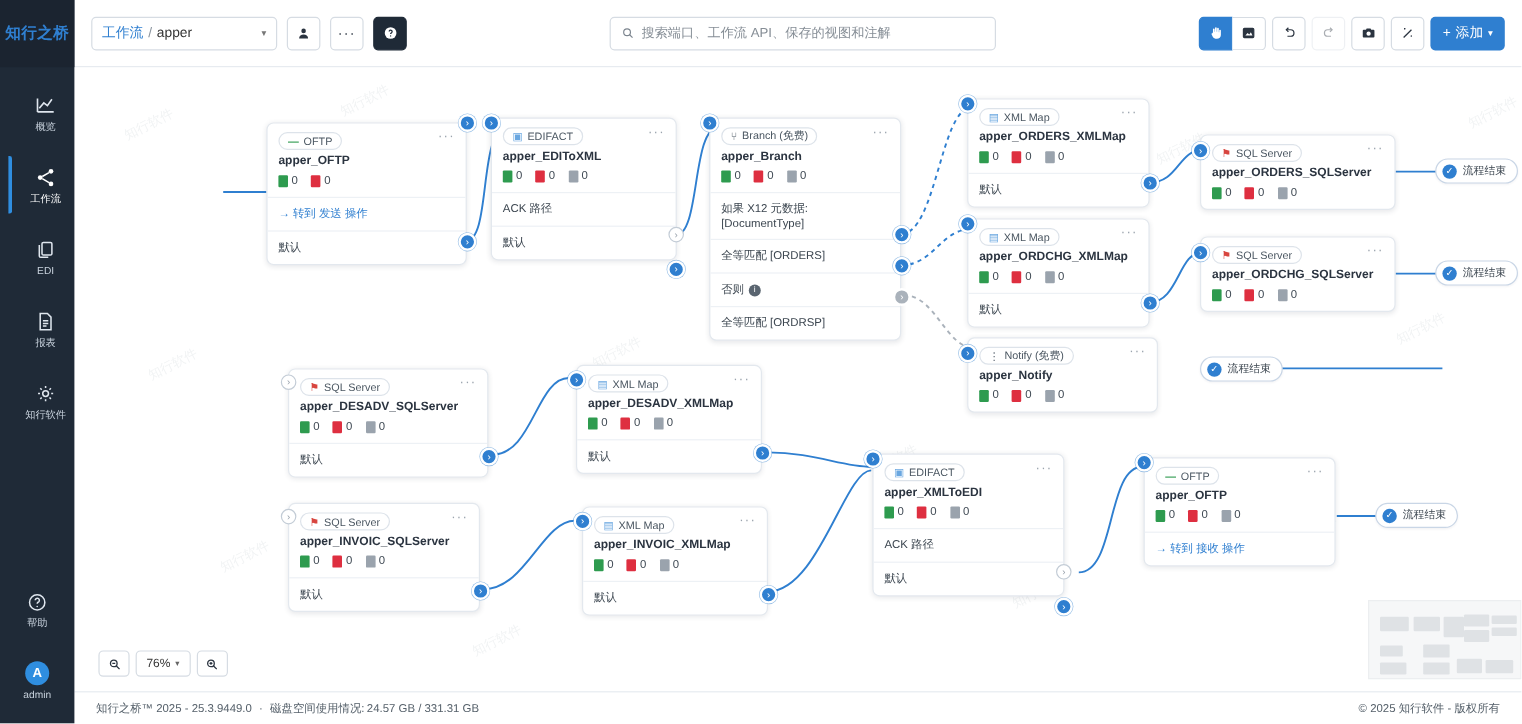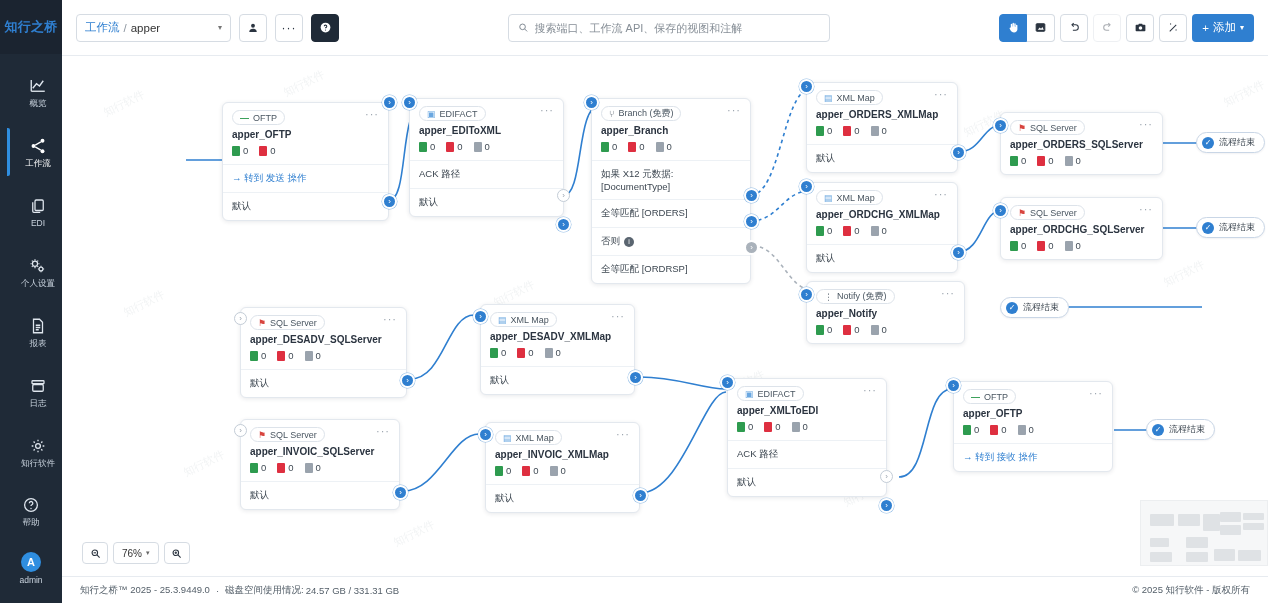--- a/index.html
+++ b/index.html
@@ -225,45 +225,29 @@
       </div>
 
       <div class="nav-item">
         <svg width="20" height="18" viewBox="0 0 24 24" fill="none" stroke="#dfe6ee" stroke-width="1.7">
           <rect x="8" y="4" width="11" height="14" rx="1.5"></rect>
             <path d="M5 7v12a1.5 1.5 0 001.5 1.5H15"></path>
         </svg>
         <span class="lbl">EDI</span>
       </div>
 
-      <div class="nav-item">
-        <svg width="22" height="18" viewBox="0 0 26 24" fill="none" stroke="#dfe6ee" stroke-width="1.6">
-          <circle cx="9" cy="9" r="3.4"></circle>
-            <path d="M9 3v1.6M9 13.4V15M3 9h1.6M13.4 9H15M4.8 4.8l1.1 1.1M12.1 12.1l1.1 1.1M13.2 4.8l-1.1 1.1M5.9 12.1l-1.1 1.1"></path>
-          <circle cx="17" cy="16" r="2.6"></circle>
-            <path d="M17 11.8v1.3M17 18.9v1.3M12.8 16h1.3M19.9 16h1.3"></path>
-        </svg>
-        <span class="lbl">个人设置</span>
-      </div>
 
       <div class="nav-item">
         <svg width="20" height="18" viewBox="0 0 24 24" fill="none" stroke="#dfe6ee" stroke-width="1.7">
           <path d="M6 3h8l4 4v14H6z"></path>
             <path d="M9 11h6M9 14h6M9 17h4"></path>
         </svg>
         <span class="lbl">报表</span>
       </div>
 
-      <div class="nav-item">
-        <svg width="20" height="18" viewBox="0 0 24 24" fill="none" stroke="#dfe6ee" stroke-width="1.7">
-          <rect x="4" y="5" width="16" height="4" rx="1"></rect>
-            <rect x="5" y="10" width="14" height="9" rx="1.5"></rect>
-        </svg>
-        <span class="lbl">日志</span>
-      </div>
 
 
       <div class="nav-item">
         <svg width="20" height="18" viewBox="0 0 24 24" fill="none" stroke="#dfe6ee" stroke-width="1.7">
           <circle cx="12" cy="12" r="3.2"></circle>
           <path d="M12 3.6v2.2M12 18.2v2.2M3.6 12h2.2M18.2 12h2.2M6.1 6.1l1.6 1.6M16.3 16.3l1.6 1.6M17.9 6.1l-1.6 1.6M7.7 16.3l-1.6 1.6"></path>
         </svg>
         <span class="lbl">知行软件</span>
       </div>
     </div>

